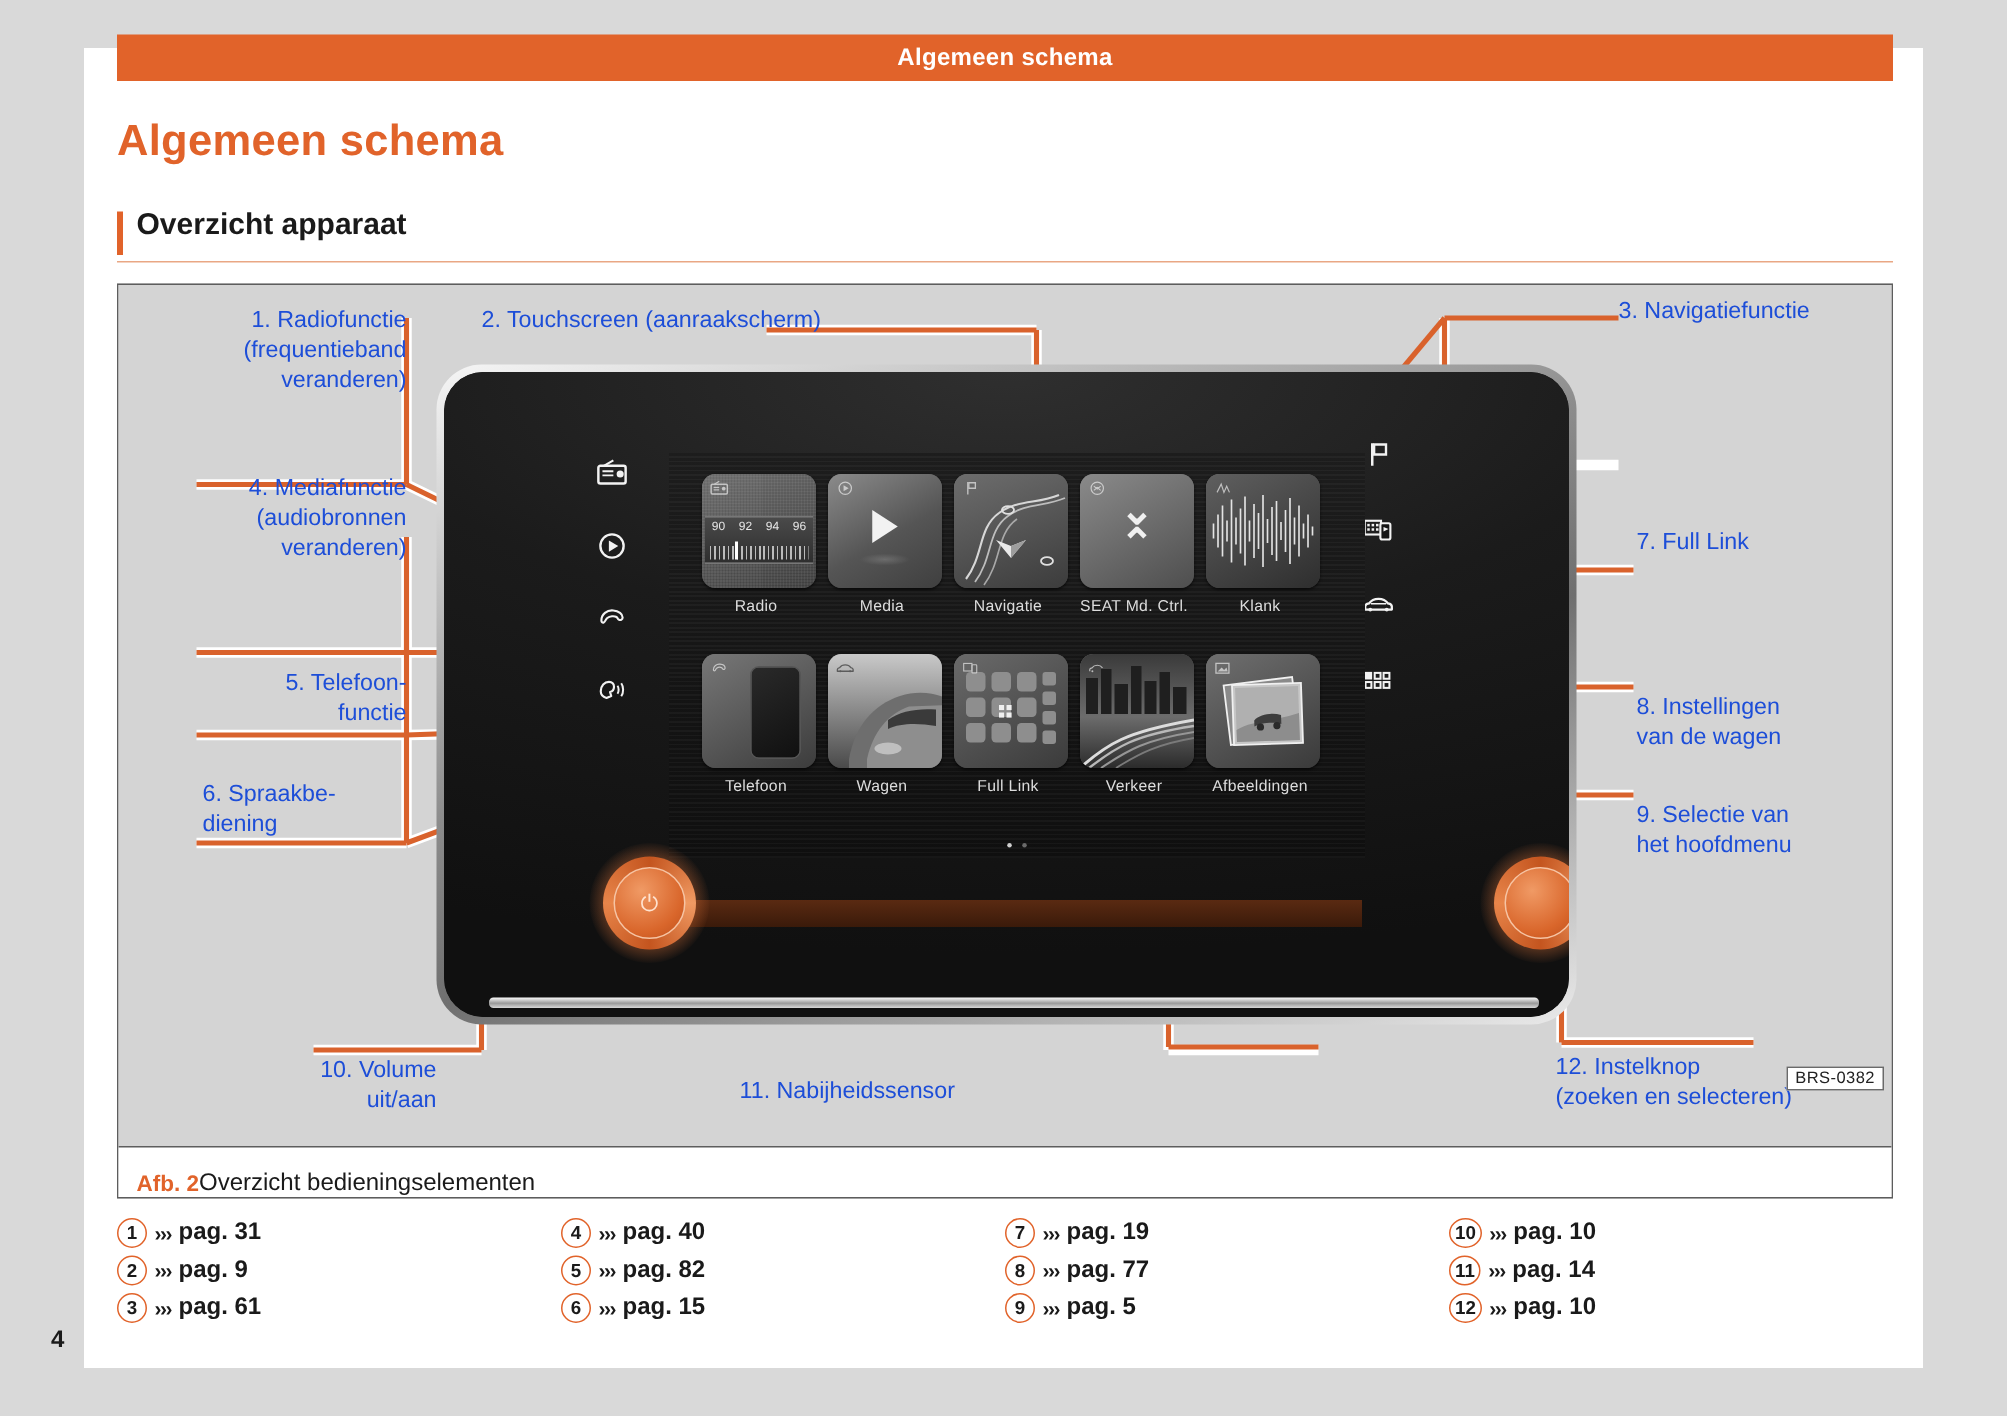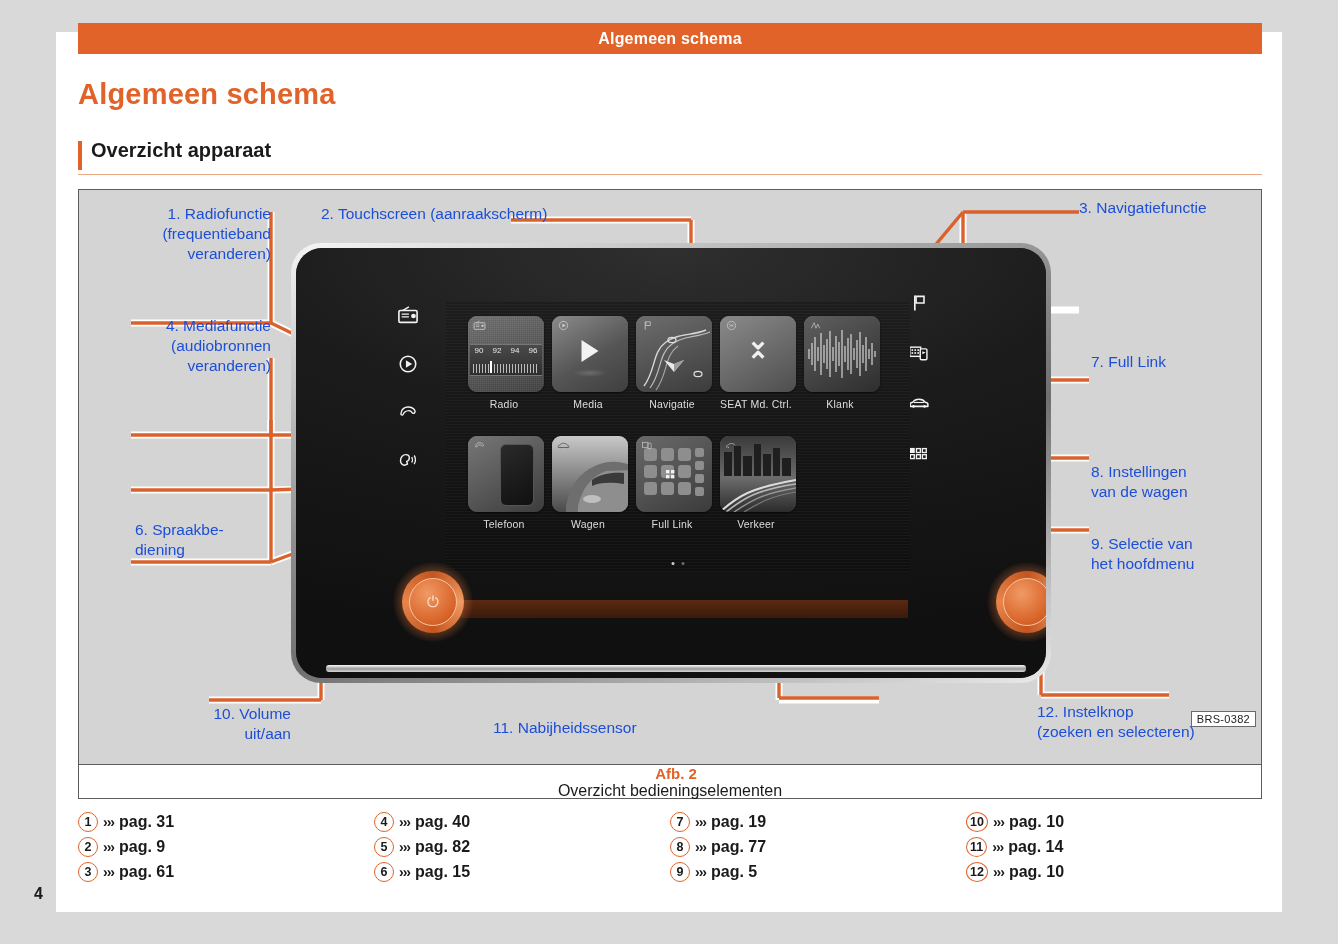--- a/index.html
+++ b/index.html
@@ -61,21 +61,21 @@
     position:absolute;left:0;top:0;width:1182px;height:575px;
     background:#d4d4d4;
     overflow:hidden;
   }
 
   
   #caption-strip{
     position:absolute;left:0;bottom:0;width:1182px;height:33px;
     background:#ffffff;
     border-top:1px solid #5d5d5d;
-    display:flex;align-items:center;flex-direction:column;
+    display:flex;align-items:flex-end;
   }
   #caption-strip .fig-no{
     color:#e1632a;font-weight:bold;font-size:15px;margin-left:12px;
   }
   #caption-strip .fig-txt{
     color:#1a1a1a;font-size:16px;margin-left:0;
   }
 
   
   #code-box{
@@ -638,20 +638,45 @@
                     <div class="mini">
                       <svg viewBox="0 0 26 20">
                           <path d="M3 14 L3 11.5 C3 10.5, 4.5 9.8, 6 9.5 C7.5 7.4, 9.5 6, 13 6 C16.5 6, 18.5 7.4, 20 9.5" fill="none" stroke="#e8e8e8" stroke-width="1.6"></path>
                           <circle cx="6.5" cy="14" r="1.3" fill="#e8e8e8"></circle>
                         </svg>
                     </div>
                   </div>
                   <div class="lbl">Verkeer</div>
                 </div>
 
+                <div class="tile">
+                  <div class="thumb">
+                    <div class="art-pics"></div>
+                    <svg viewBox="0 0 76 76" style="position:absolute;inset:0;width:100%;height:100%;">
+                      <g stroke="#f0f0f0" stroke-width="1.2">
+                        <rect x="14" y="18" width="46" height="40" fill="#8a8a8a" transform="rotate(-7 37 38)"></rect>
+                        <rect x="18" y="20" width="46" height="40" fill="#c6c6c6" transform="rotate(-2 41 40)"></rect>
+                      </g>
+                      <g transform="rotate(-2 41 40)">
+                        <rect x="20" y="22" width="42" height="36" fill="#b0b0b0"></rect>
+                        <path d="M20 50 C30 44, 40 46, 62 40 L62 58 L20 58 Z" fill="#8d8d8d"></path>
+                        <path d="M32 44 C36 40, 44 39, 50 41 L50 47 C44 45, 36 46, 32 48 Z" fill="#3d3d3d"></path>
+                        <circle cx="36" cy="48.5" r="2.4" fill="#2a2a2a"></circle>
+                          <circle cx="47" cy="48" r="2.4" fill="#2a2a2a"></circle>
+                      </g>
+                    </svg>
+                    <div class="mini">
+                      <svg viewBox="0 0 24 20">
+                          <rect x="3" y="4" width="16" height="12" fill="none" stroke="#e8e8e8" stroke-width="1.6"></rect>
+                          <path d="M5 14 L10 9 L13 12 L16 9 L17.5 14 Z" fill="#e8e8e8"></path>
+                        </svg>
+                    </div>
+                  </div>
+                  <div class="lbl">Afbeeldingen</div>
+                </div>
               </div>
 
               <div class="page-dots">
                 <i></i>
                 <i class="off"></i>
               </div>
             </div>
           </div>
 
           <div id="prox-bar"></div>
@@ -678,20 +703,22 @@
 veranderen)</div>
 
     <div class="callout" style="left:242px;top:14px;">2. Touchscreen (aanraakscherm)</div>
 
     <div class="callout" style="left:1000px;top:8px;text-align:right;">3. Navigatiefunctie</div>
 
     <div class="callout right-align" style="left:10px;top:126px;width:182px;">4. Mediafunctie
 (audiobronnen
 veranderen)</div>
 
+    <div class="callout right-align" style="left:10px;top:256px;width:182px;">5. Telefoon-
+functie</div>
 
     <div class="callout" style="left:56px;top:330px;">6. Spraakbe-
 diening</div>
 
     <div class="callout" style="left:1012px;top:162px;">7. Full Link</div>
 
     <div class="callout" style="left:1012px;top:272px;">8. Instellingen
 van de wagen</div>
 
     <div class="callout" style="left:1012px;top:344px;">9. Selectie van

